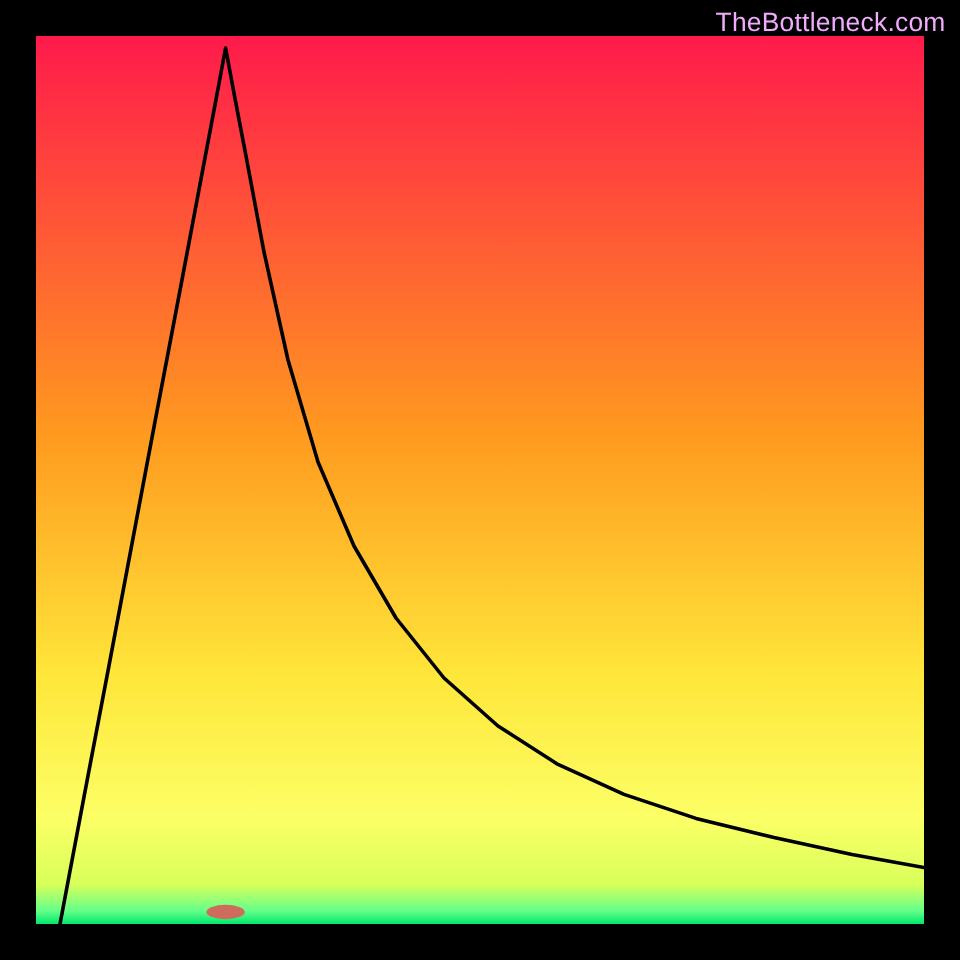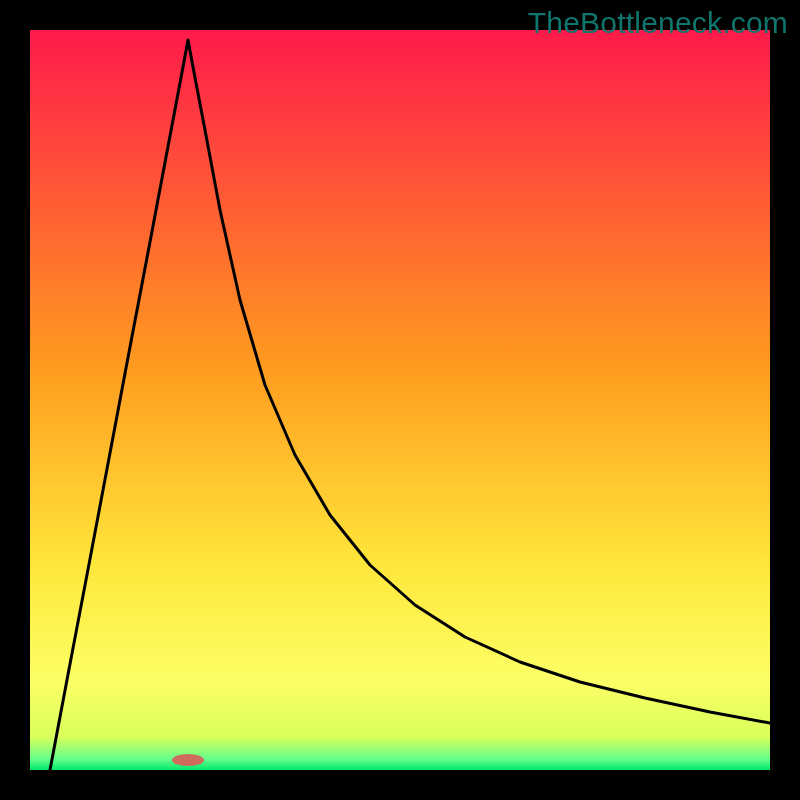--- a/index.html
+++ b/index.html
@@ -23,22 +23,22 @@
     position: absolute;
     left: 0;
     top: 0;
     width: 740px;
     height: 740px;
   }
   .watermark {
     position: absolute;
     top: 6px;
     right: 12px;
-    color: #0f766e;
-    font-size: 30px;
+    color: #f0abfc;
+    font-size: 22px;
     font-weight: 500;
     letter-spacing: 0.2px;
     user-select: none;
   }
   svg { display: block; }
 </style>
 </head>
 <body>
 
 <div class="frame">

